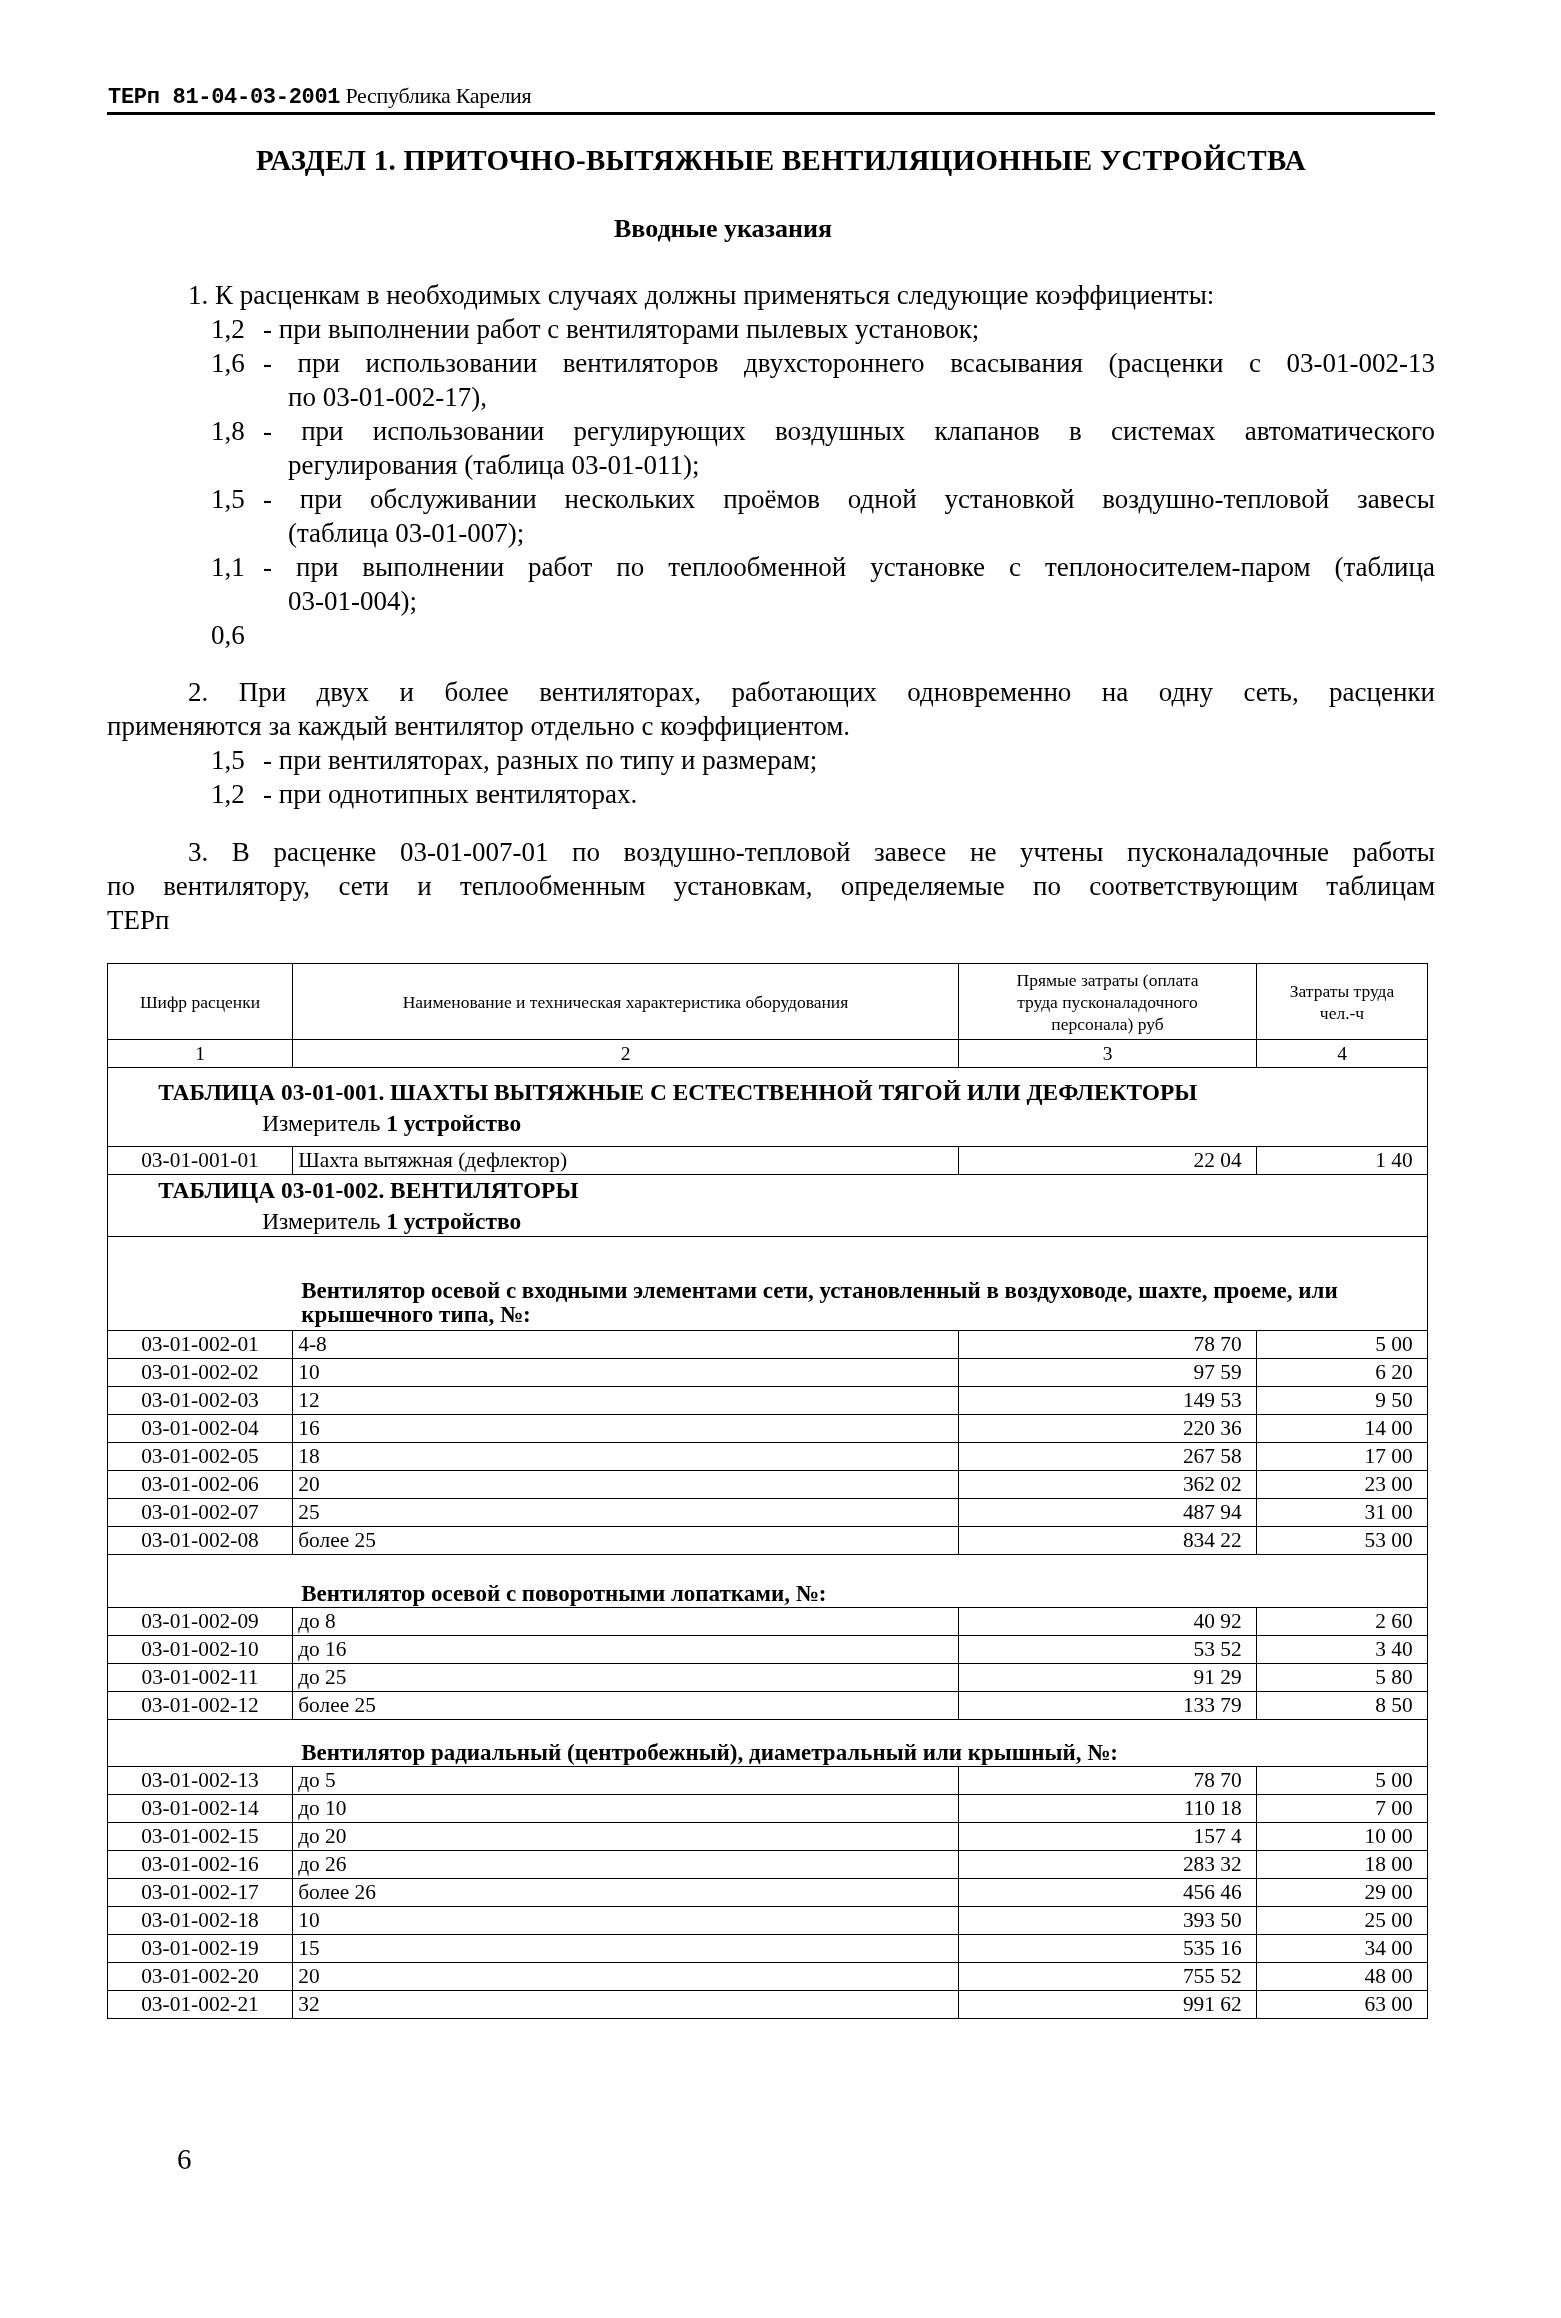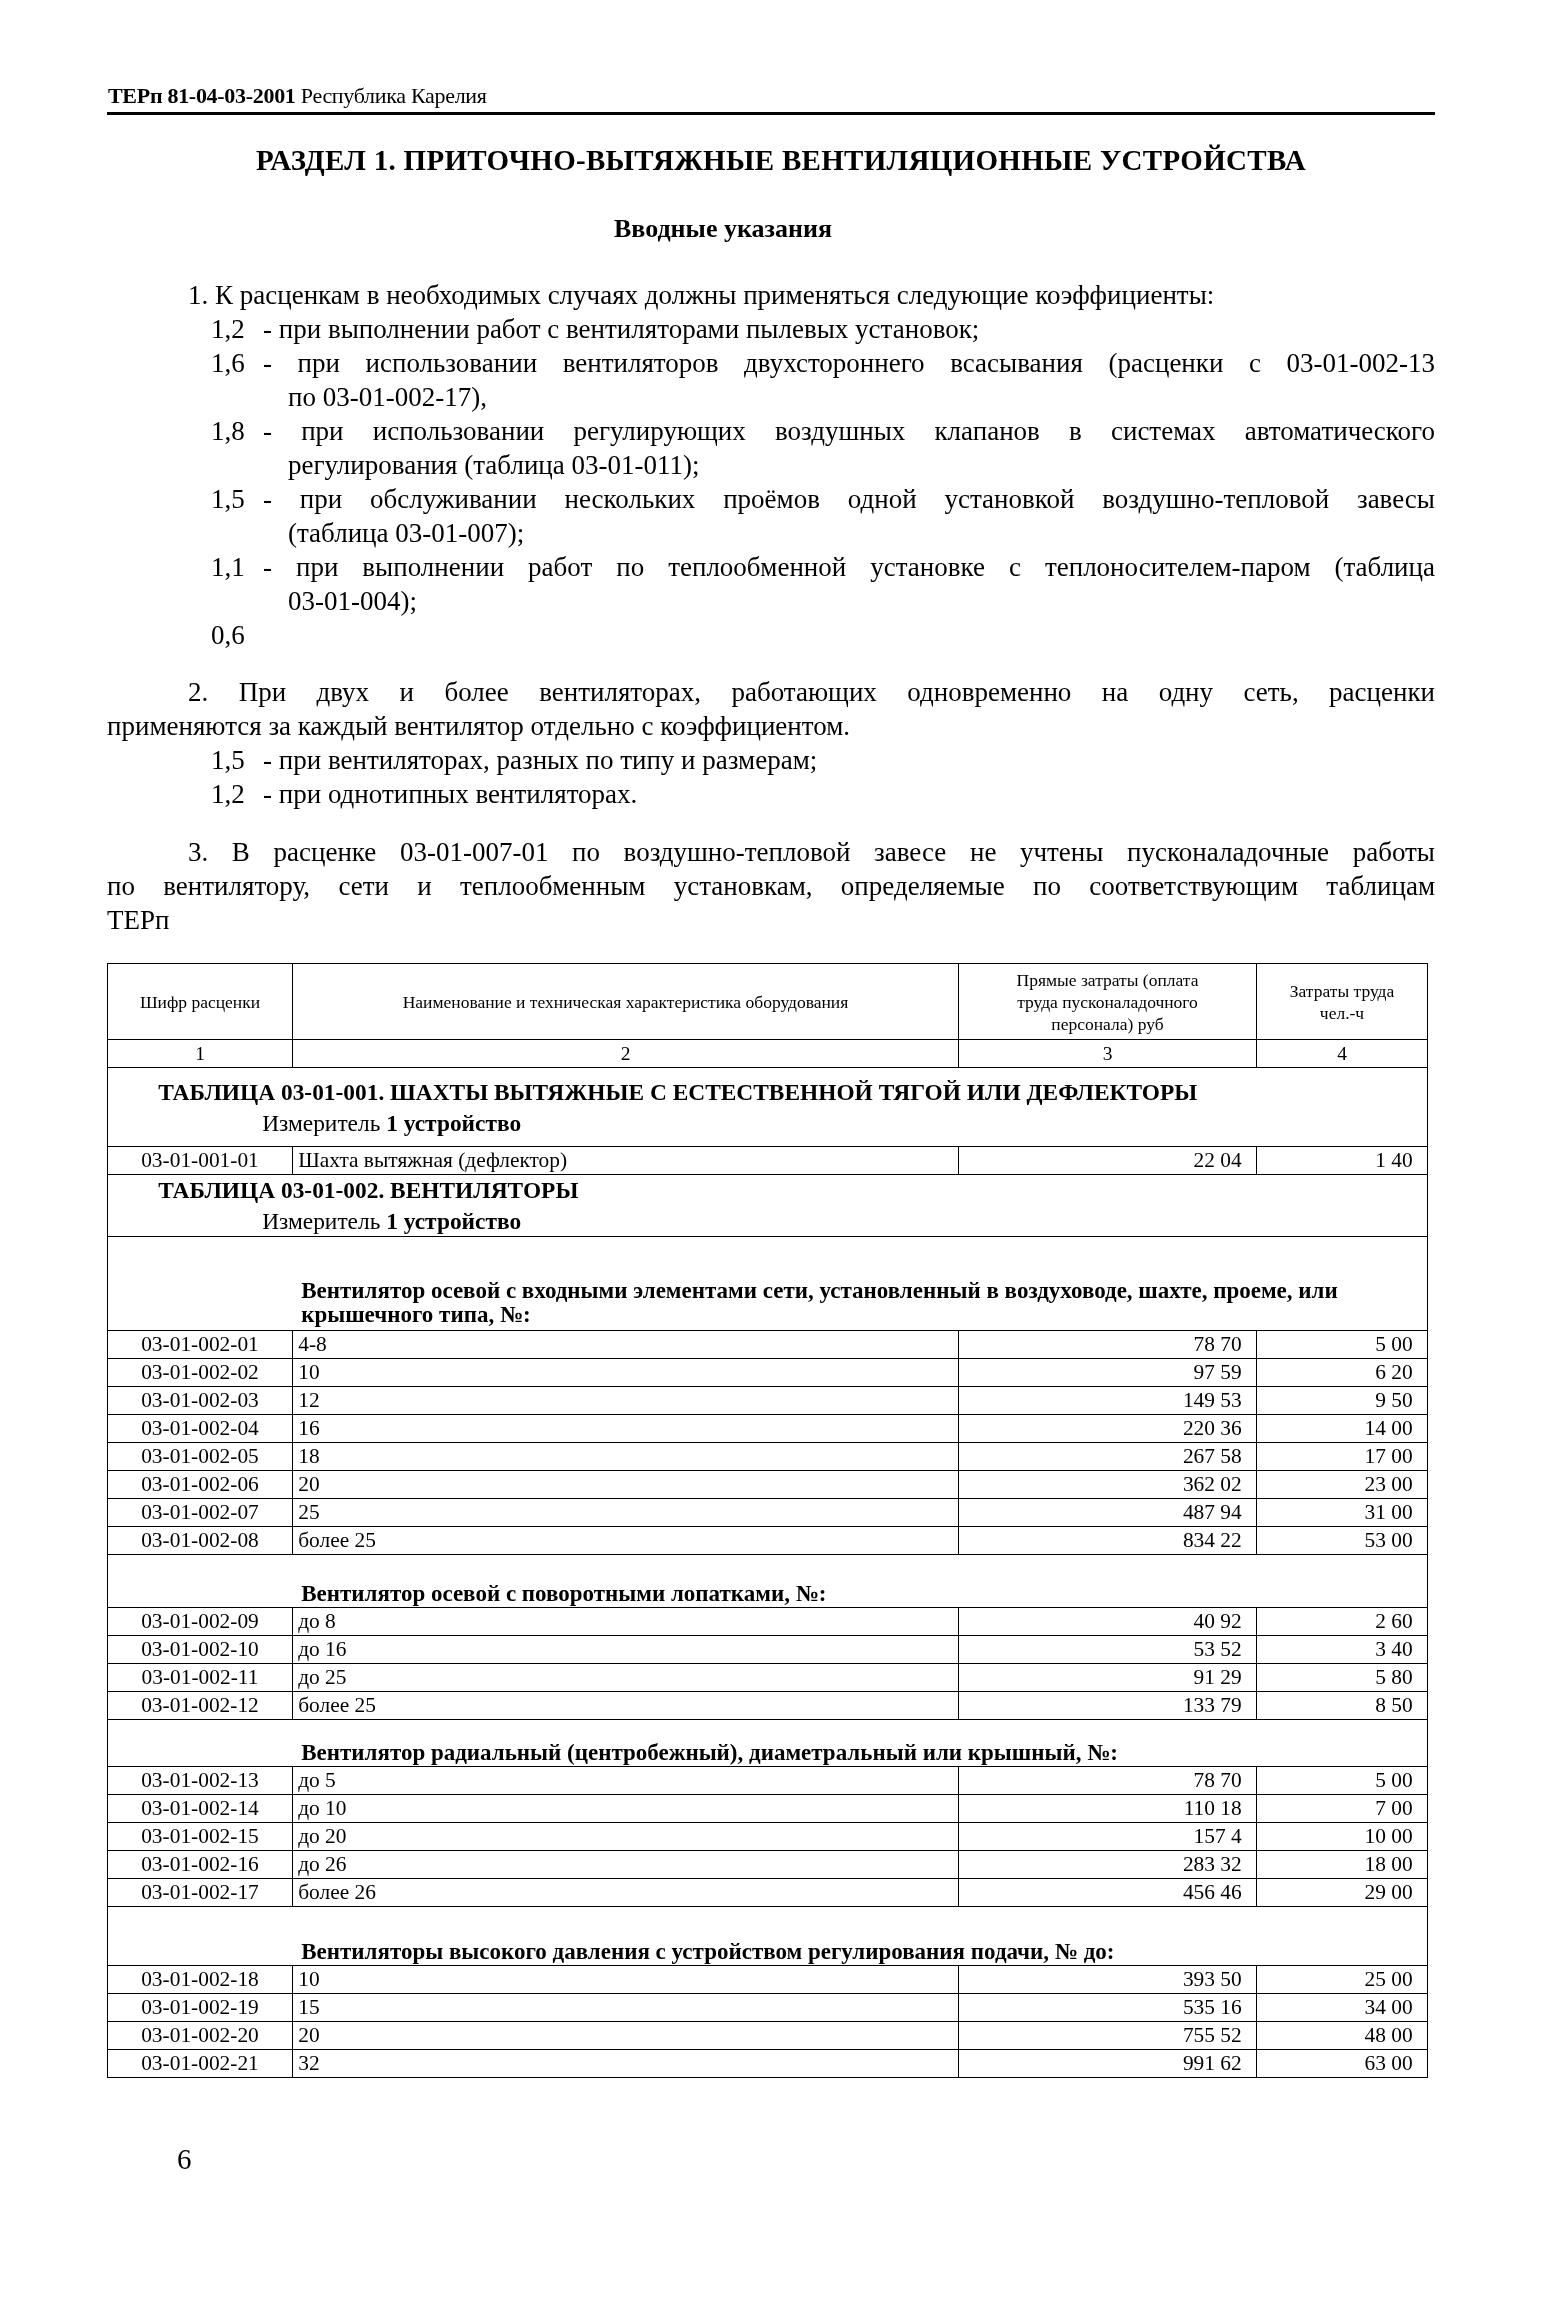--- a/index.html
+++ b/index.html
@@ -1,20 +1,20 @@
 <!DOCTYPE html>
 <html style="font-size:10.4px"><head>
 <meta charset="utf-8">
 <style>
   html, body { margin:0; padding:0; background:#ffffff; }
   body { width:1562px; height:2319px; position:relative; overflow:hidden;
          font-family:"Liberation Serif", "DejaVu Serif", serif; color:#000; }
   .abs { position:absolute; }
   .running-head { left:108px; top:83px; font-size:22px; letter-spacing:-0.3px; white-space:nowrap; }
-  .running-head b { font-weight:bold; }
+  .running-head b { font-weight:bold;font-family:Liberation Mono, monospace; }
   .head-rule { left:107px; top:112px; width:1328px; height:2.6px; background:#000; }
   .section-title { left:0; width:1562px; top:144px; text-align:center; font-weight:bold; font-size:29px; letter-spacing:0.3px; white-space:nowrap; }
   .intro-title { left:0; width:1446px; top:214px; text-align:center; font-weight:bold; font-size:26px; white-space:nowrap; }
   .para { left:107px; width:1328px; font-size:27px; line-height:34px; }
   .line { height:34px; white-space:nowrap; }
   .just { text-align:justify; text-align-last:justify; }
   .hang { padding-left:181px; }
   .coef-line { display:flex; white-space:nowrap; }
   table.rates { position:absolute; left:107px; top:963px; width:1321px; border-collapse:collapse; table-layout:fixed; font-family:"Liberation Serif", serif; }
   table.rates td { border:1.3px solid #000; padding:0 5.2px; font-size:21.4px; vertical-align:middle; }
@@ -265,25 +265,20 @@
         <td class="val">283 32</td>
         <td class="val">18 00</td>
       </tr>
   <tr class="data">
         <td class="code">03-01-002-17</td>
         <td>более 26</td>
         <td class="val">456 46</td>
         <td class="val">29 00</td>
       </tr>
 
-  <tr class="full">
-    <td colspan="4" style="height:57px; vertical-align:bottom; padding-bottom:1.3px;">
-      <span class="grp-title">Вентиляторы высокого давления с устройством регулирования подачи, № до:</span>
-    </td>
-  </tr>
   <tr class="data">
         <td class="code">03-01-002-18</td>
         <td>10</td>
         <td class="val">393 50</td>
         <td class="val">25 00</td>
       </tr>
   <tr class="data">
         <td class="code">03-01-002-19</td>
         <td>15</td>
         <td class="val">535 16</td>

